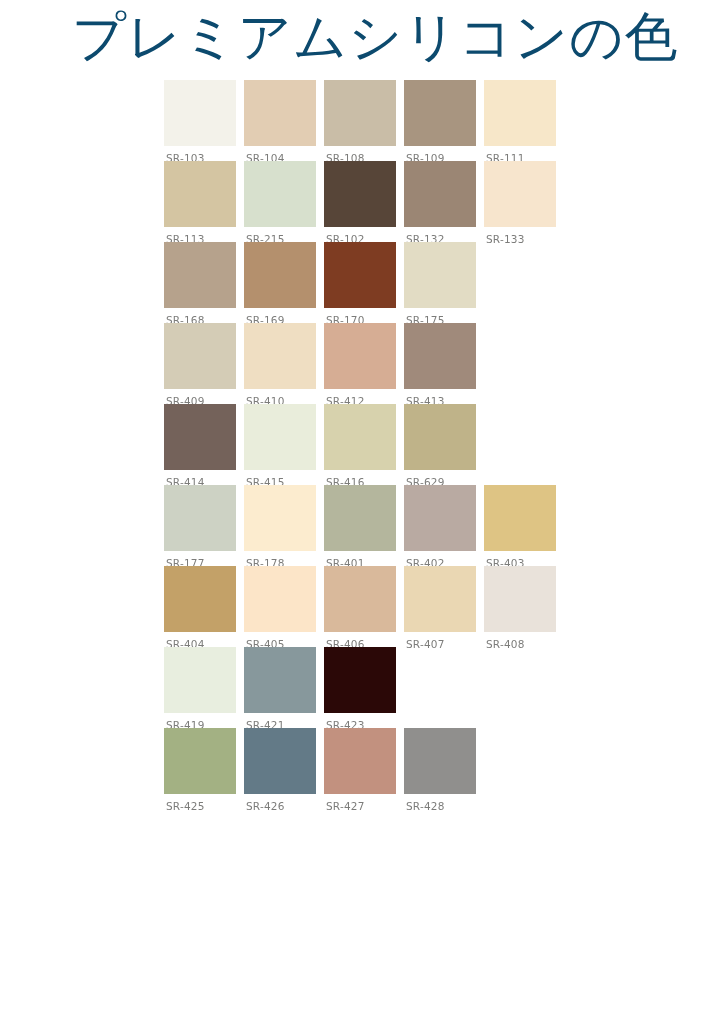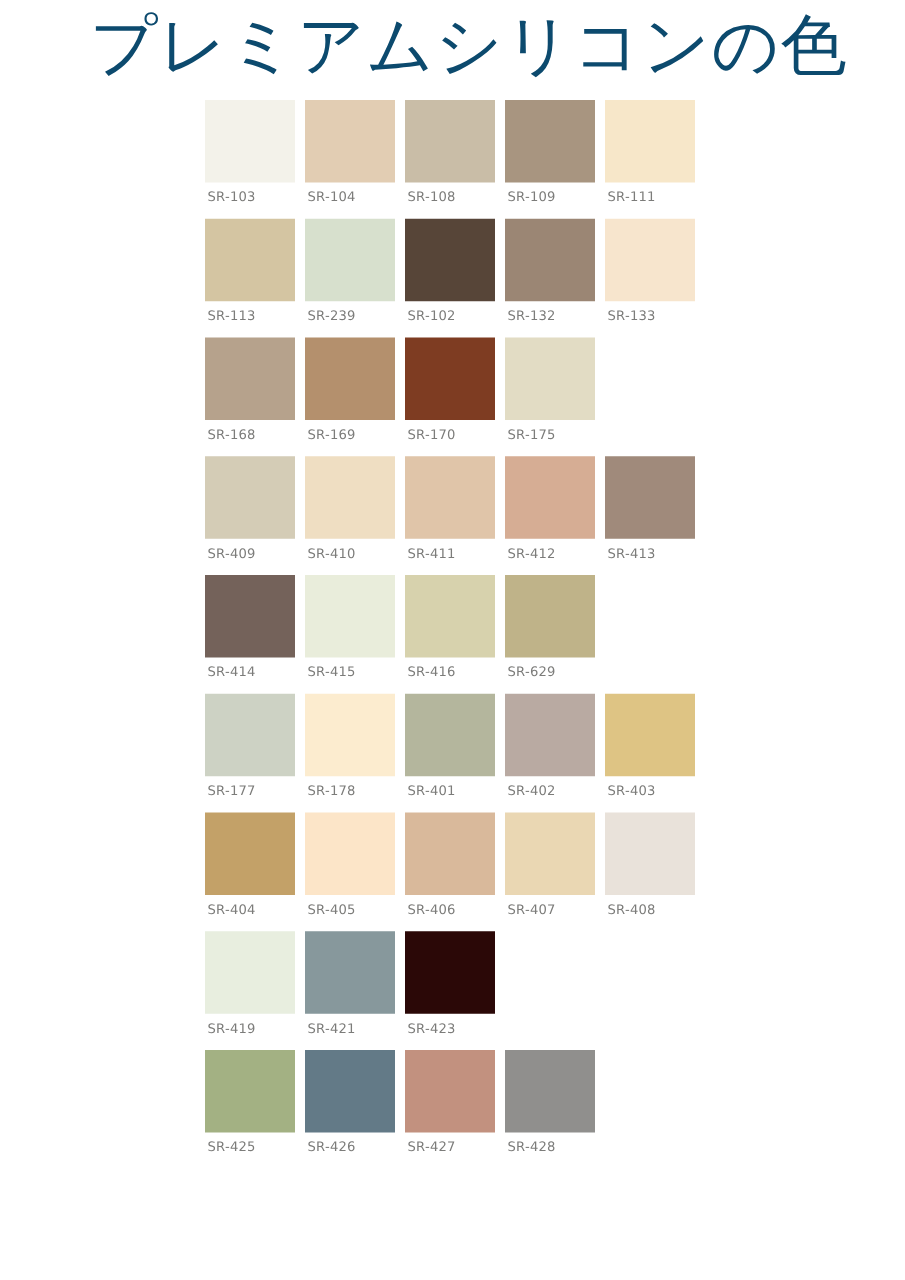--- a/index.html
+++ b/index.html
@@ -35,21 +35,21 @@
   .palette {
     position: absolute;
     left: 164px;
     top: 80px;
     width: 400px;
   }
 
   .swatch-row {
     display: flex;
     width: 400px;
-    height: 95px;
+    height: 81px;
   }
 
   .swatch-cell {
     width: 80px;
     height: 95px;
     position: relative;
   }
 
   .swatch-chip {
     width: 72px;
@@ -99,21 +99,21 @@
           <div class="swatch-label">SR-111</div>
         </div>
       </div>
       <div class="swatch-row">
         <div class="swatch-cell">
           <div class="swatch-chip" style="background: rgb(212, 197, 162);"></div>
           <div class="swatch-label">SR-113</div>
         </div>
         <div class="swatch-cell">
           <div class="swatch-chip" style="background: rgb(215, 224, 205);"></div>
-          <div class="swatch-label">SR-239</div>
+          <div class="swatch-label">SR-215</div>
         </div>
         <div class="swatch-cell">
           <div class="swatch-chip" style="background: rgb(87, 69, 56);"></div>
           <div class="swatch-label">SR-102</div>
         </div>
         <div class="swatch-cell">
           <div class="swatch-chip" style="background: rgb(155, 134, 116);"></div>
           <div class="swatch-label">SR-132</div>
         </div>
         <div class="swatch-cell">
@@ -142,24 +142,20 @@
       <div class="swatch-row">
         <div class="swatch-cell">
           <div class="swatch-chip" style="background: rgb(212, 204, 182);"></div>
           <div class="swatch-label">SR-409</div>
         </div>
         <div class="swatch-cell">
           <div class="swatch-chip" style="background: rgb(239, 222, 194);"></div>
           <div class="swatch-label">SR-410</div>
         </div>
         <div class="swatch-cell">
-          <div class="swatch-chip" style="background: rgb(224, 197, 169);"></div>
-          <div class="swatch-label">SR-411</div>
-        </div>
-        <div class="swatch-cell">
           <div class="swatch-chip" style="background: rgb(214, 173, 148);"></div>
           <div class="swatch-label">SR-412</div>
         </div>
         <div class="swatch-cell">
           <div class="swatch-chip" style="background: rgb(160, 138, 123);"></div>
           <div class="swatch-label">SR-413</div>
         </div>
       </div>
       <div class="swatch-row">
         <div class="swatch-cell">

